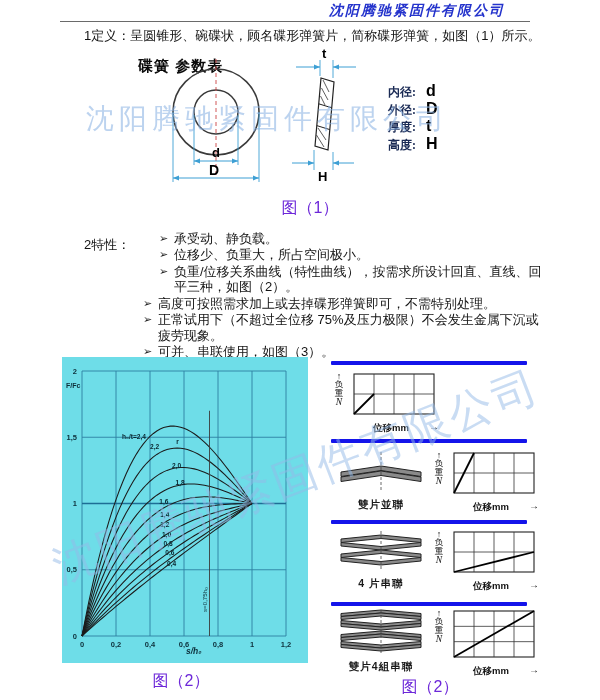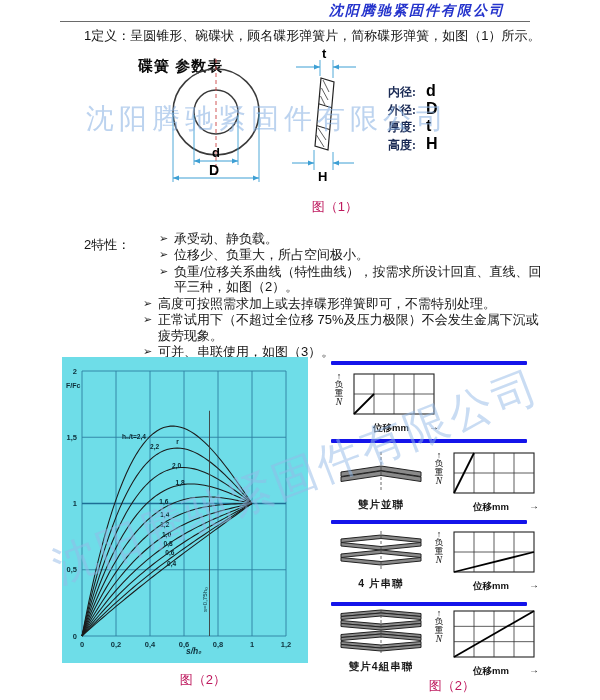--- a/index.html
+++ b/index.html
@@ -12,21 +12,21 @@
   .intro{position:absolute;left:84px;top:28px;width:460px;font-size:13px;line-height:16px;}
   
   .fig1-title{position:absolute;left:138px;top:57px;font-size:15px;font-weight:bold;letter-spacing:1px;color:#0a0a0a;}
   .fv,.sv{position:absolute;}
   .fv{left:150px;top:55px;}
   .sv{left:292px;top:48px;}
   .params{position:absolute;left:388px;top:82px;}
   .params .prow{height:17.5px;line-height:17.5px;white-space:nowrap;}
   .params .plab{font-family:"Liberation Serif",serif;font-weight:600;font-size:12px;color:#1b2b55;}
   .params .psym{font-weight:bold;font-size:16px;color:#000;margin-left:10px;}
-  .cap{position:absolute;font-size:13px;color:#be185d;text-align:right;}
+  .cap{position:absolute;font-size:16px;color:#6d28d9;text-align:center;}
   .cap1{left:262px;top:198px;width:96px;}
   .cap2{left:136px;top:671px;width:90px;}
   .cap3{left:385px;top:677px;width:90px;}
   
   .feat-head{position:absolute;left:84px;top:216px;font-size:13px;margin-top:20px;}
   .feat-list{position:absolute;left:143px;top:231px;width:402px;}
   .fitem{position:relative;padding-left:15px;font-size:13px;line-height:15.8px;margin-bottom:0.5px;}
   .fitem .arr{position:absolute;left:0;top:0;font-size:11px;color:#222;}
   .fitem.ind{margin-left:16px;width:375px;}
   

